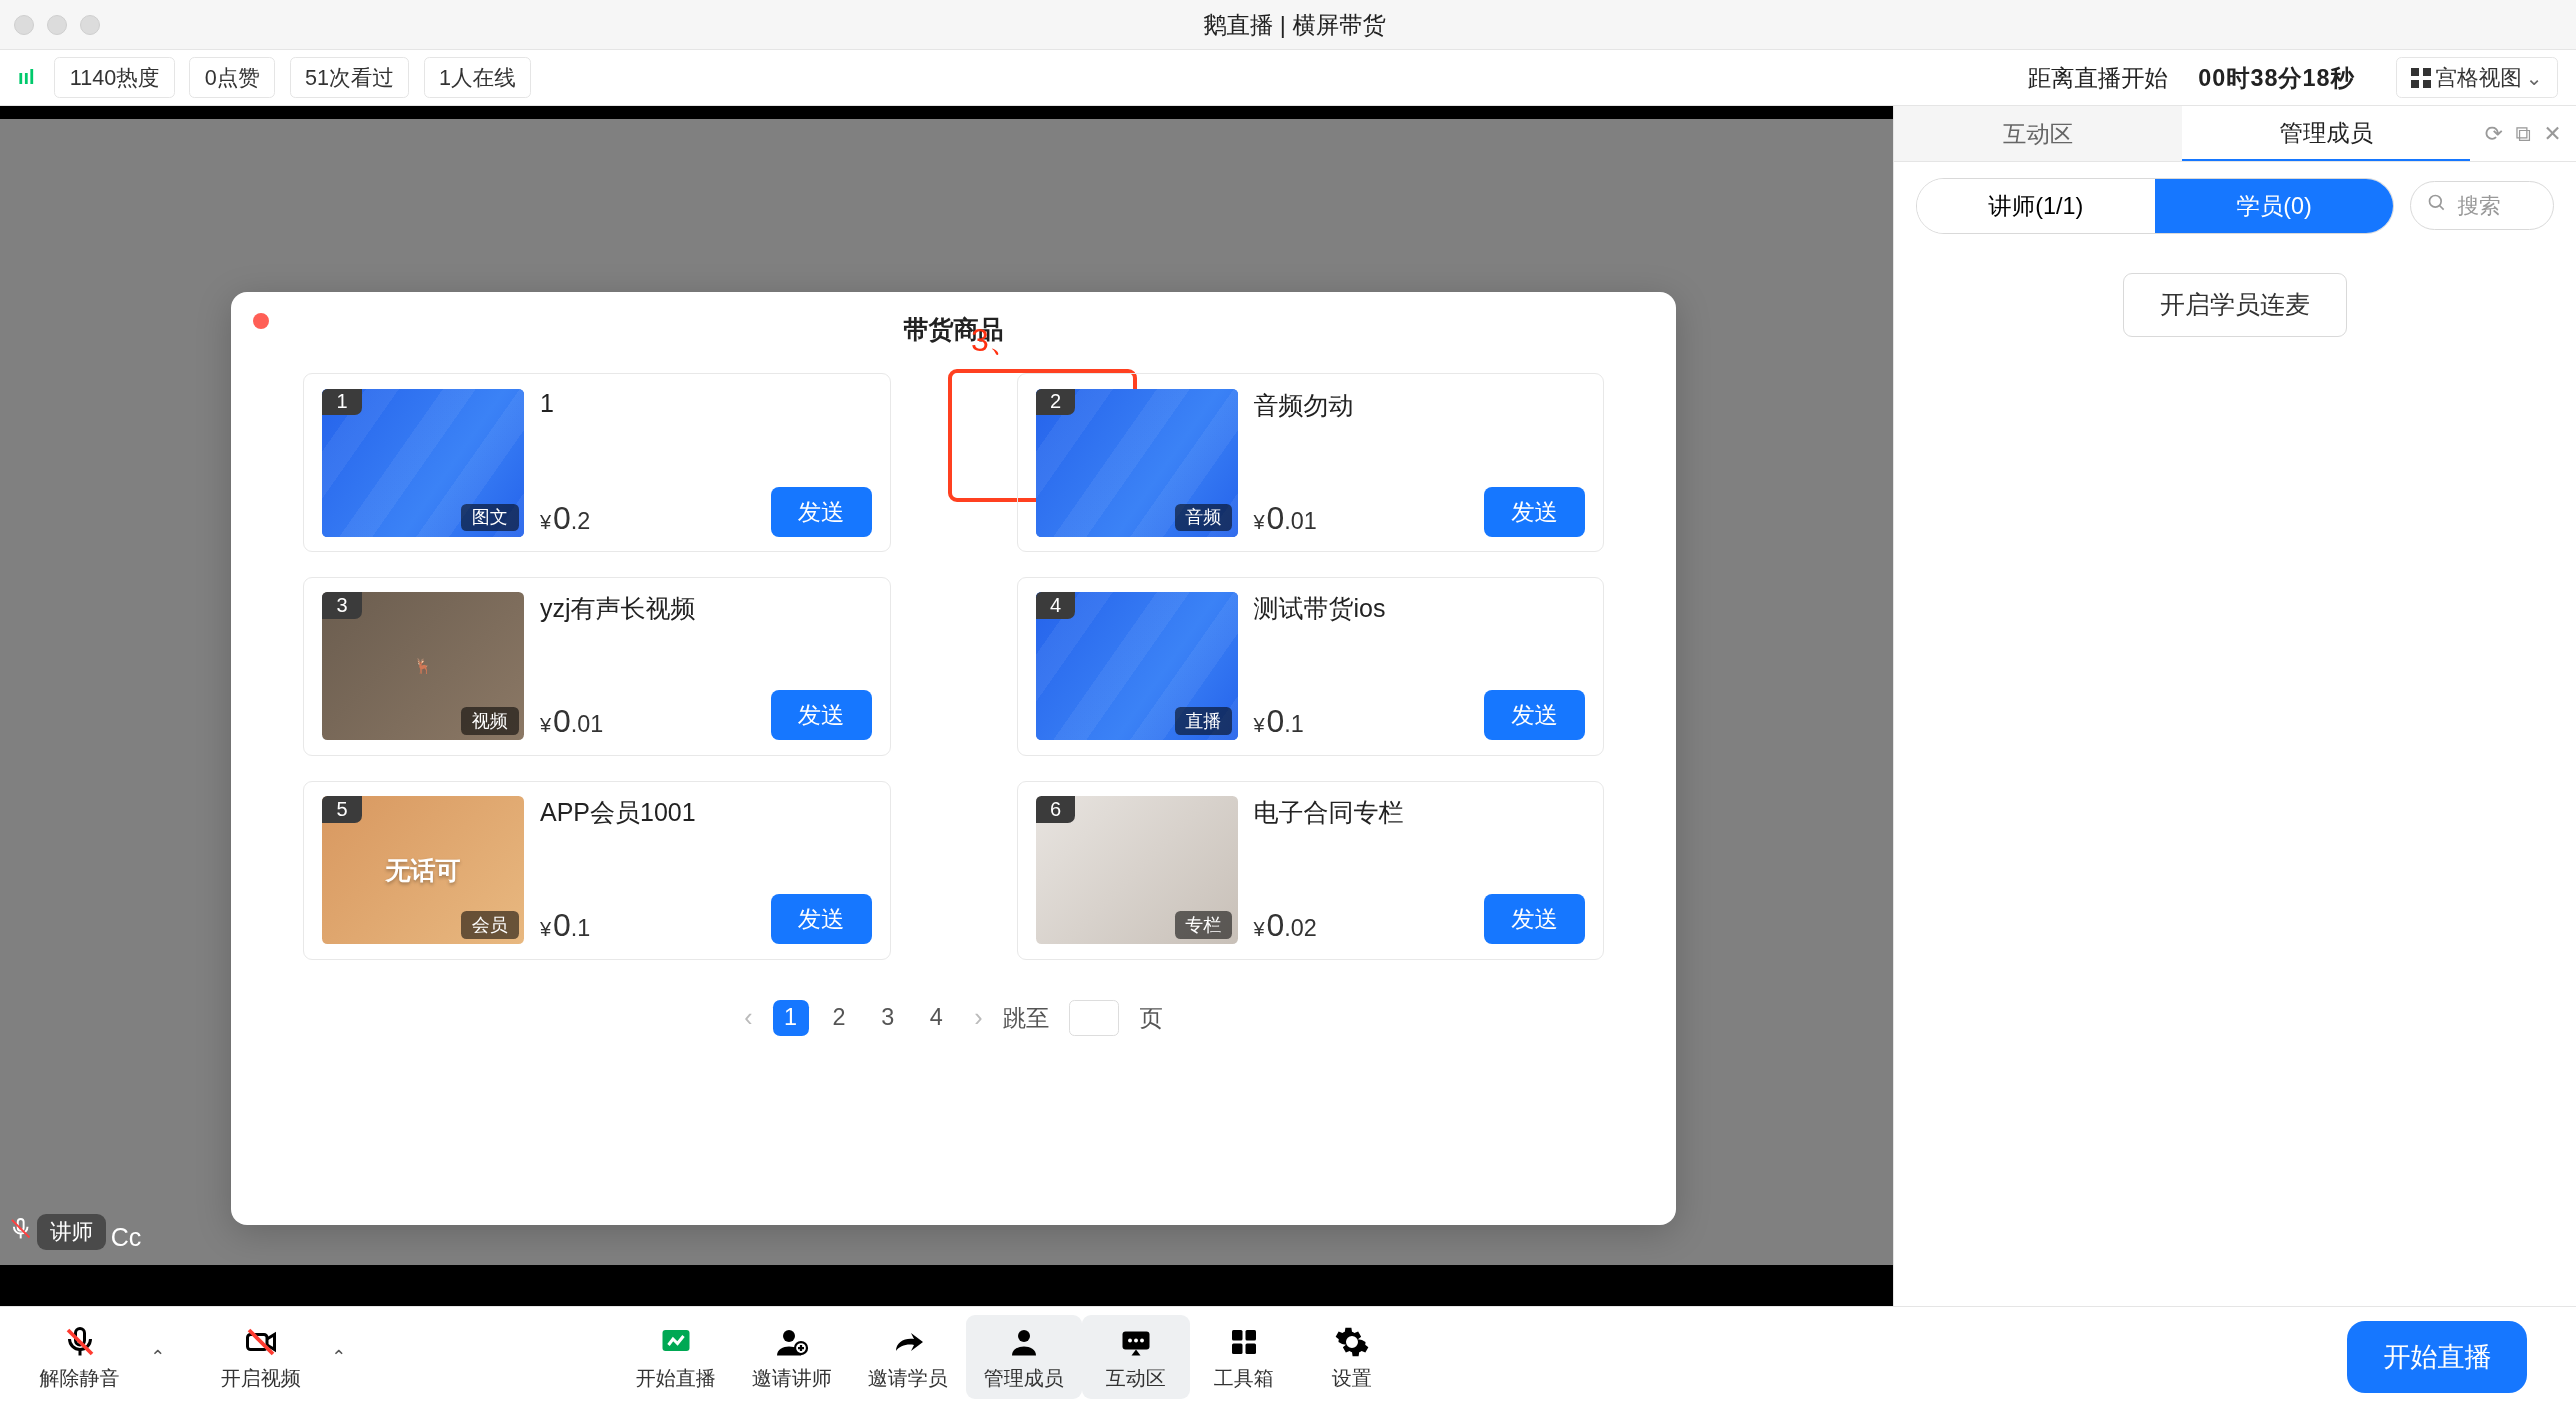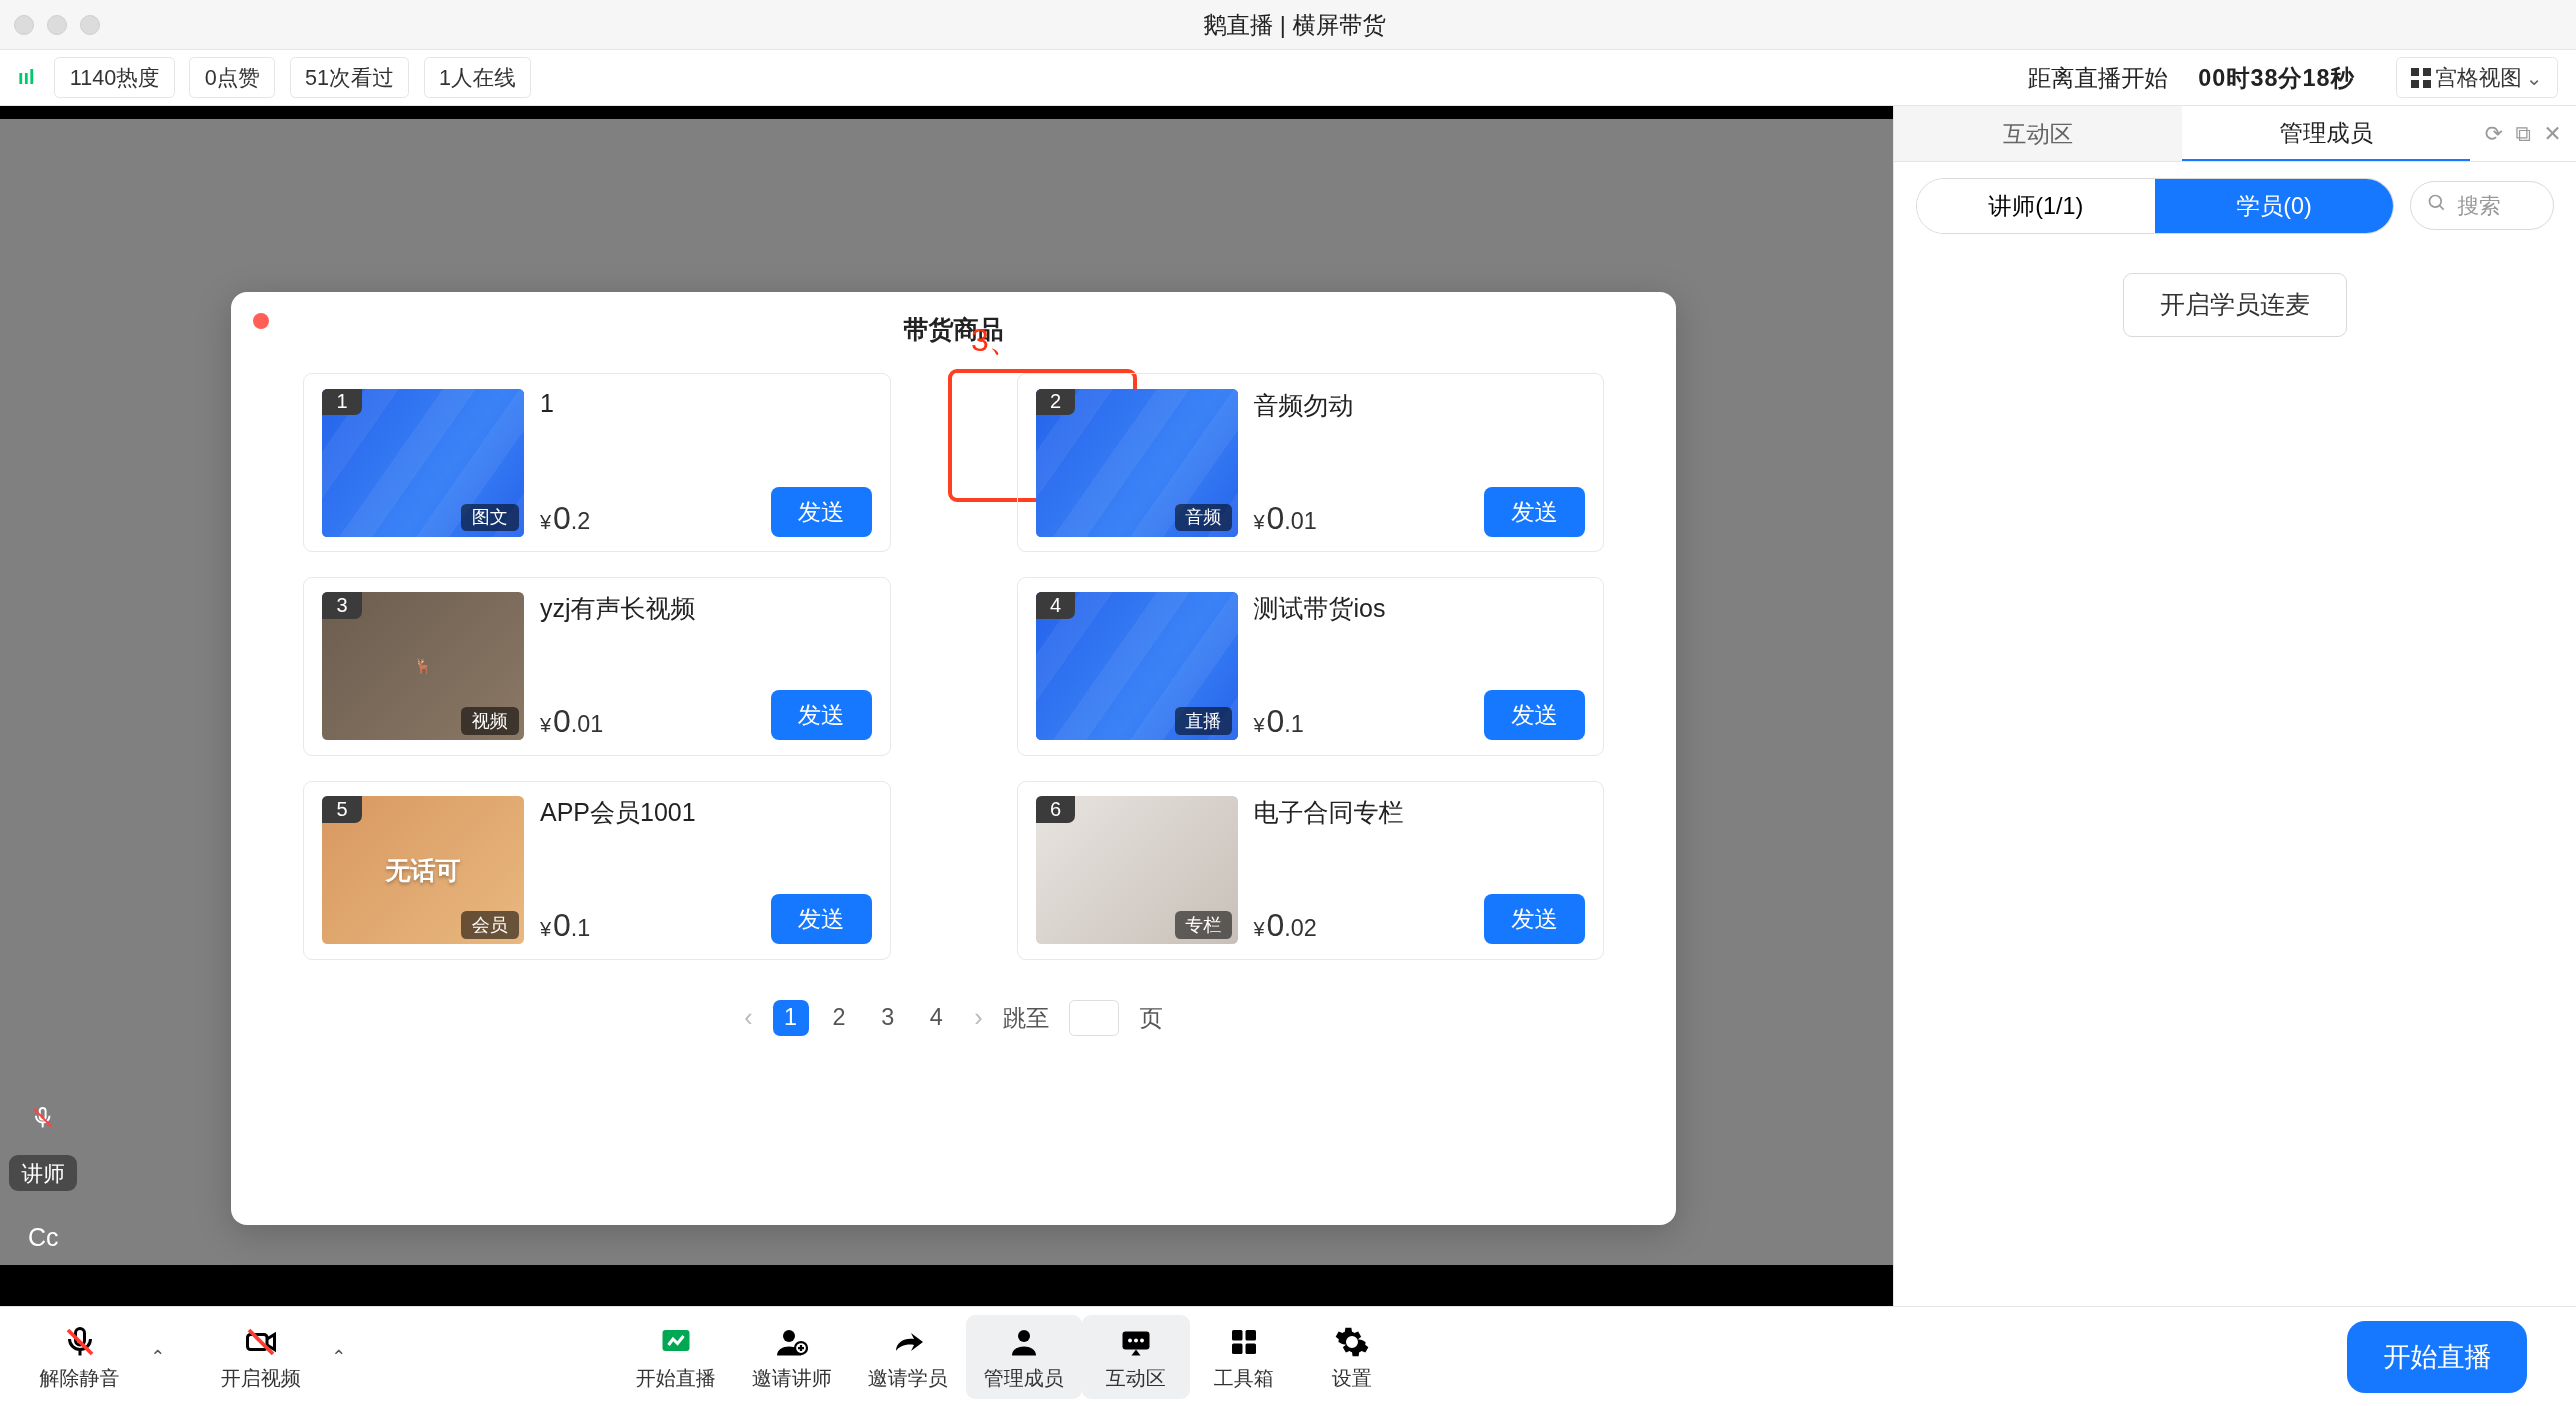--- a/index.html
+++ b/index.html
@@ -25,21 +25,21 @@
   linear-gradient(#333,#333) left bottom/8px 8px no-repeat,
   linear-gradient(#333,#333) right bottom/8px 8px no-repeat; }
 .chev { font-size: 20px; color: #666; }
 
 
 .main { display: flex; height: calc(1407px - 50px - 56px - 101px); }
 .stage-wrap { flex: 1; position: relative; background: #000; display: flex; flex-direction: column; }
 .stage { flex: 1; background: #808080; position: relative; }
 
 
-.overlay-badges { position: absolute; left: 9px; bottom: 12.6px; display: flex; align-items: center; gap: 20px; flex-direction: column; }
+.overlay-badges { position: absolute; left: 9px; bottom: 12.6px; display: flex; align-items: center; gap: 5px; }
 .mic-ico-small { color: #fff; font-size: 25px; }
 .pill { background: #4a4a4a; color: #fff; padding: 3.6px 12.6px; border-radius: 9px; font-size: 21.6px; }
 .cc { color: #fff; font-size: 25px; font-weight: 500; margin-top: 12px; }
 
 
 .modal { position: absolute; left: 231px; top: 173px; width: 1445px; height: 933px; background: #fff; border-radius: 16px; box-shadow: 0 7.2px 36px rgba(0,0,0,.2); padding: 21.6px 36px; }
 .modal-red-dot { position: absolute; left: 21.6px; top: 21.6px; width: 16px; height: 16px; border-radius: 50%; background: #ff5f56; }
 .modal-title { text-align: center; font-size: 25px; font-weight: 600; color: #222; margin-bottom: 27px; }
 .product-grid { display: grid; grid-template-columns: 1fr 1fr; gap: 25px 126px; padding: 0 36px; }
 .product-card { border: 0.9px solid #e8e8e8; border-radius: 9px; padding: 14.4px 18px; display: flex; gap: 16px; min-height: 162px; position: relative; }

